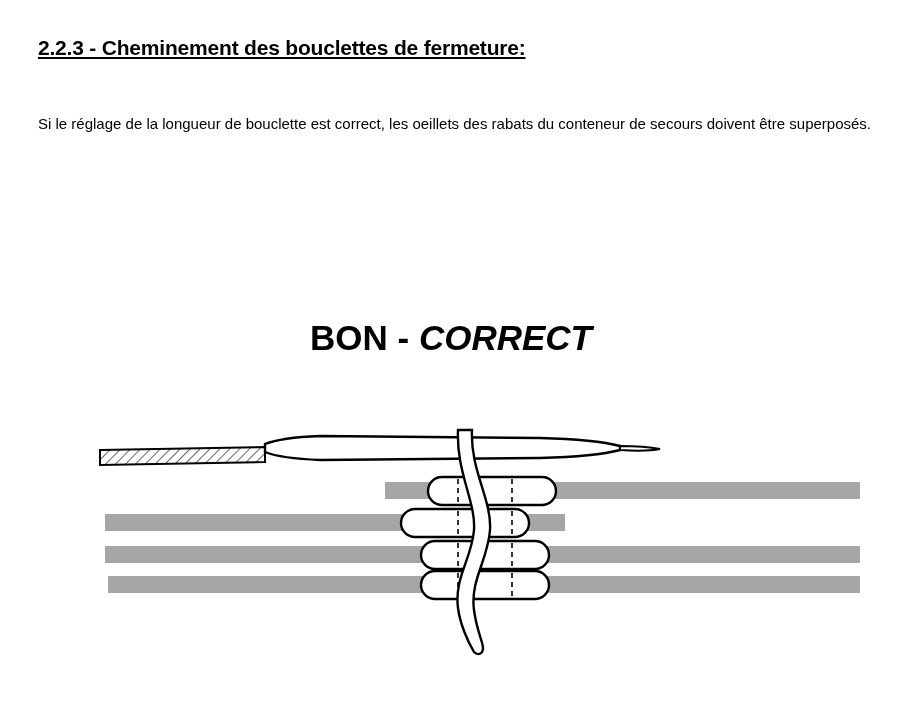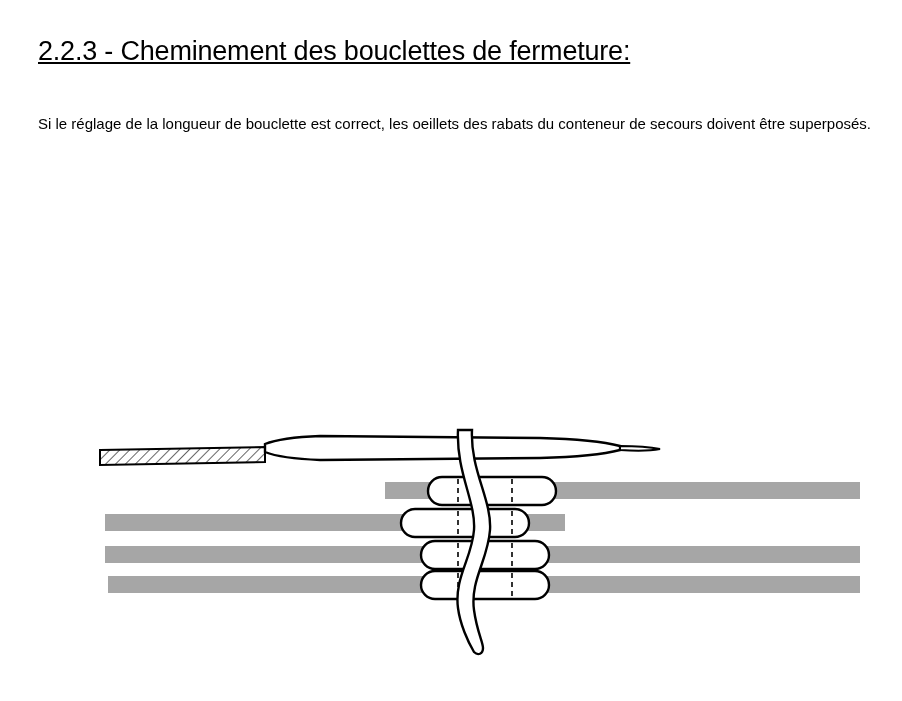--- a/index.html
+++ b/index.html
@@ -16,22 +16,22 @@
     overflow: hidden;
   }
   .page {
     position: absolute;
     inset: 0;
   }
   .heading {
     position: absolute;
     left: 38px;
     top: 36px;
-    font-size: 27px;
-    font-weight: normal;
+    font-size: 21px;
+    font-weight: bold;
     text-decoration: underline;
     letter-spacing: -0.2px;
     white-space: nowrap;
   }
   .body-text {
     position: absolute;
     left: 38px;
     top: 113px;
     width: 842px;
     font-size: 15px;
@@ -66,20 +66,23 @@
 </style>
 </head>
 <body>
 
 <div class="page">
 
   <div class="heading">2.2.3 - Cheminement des bouclettes de fermeture:</div>
 
   <div class="body-text">Si le réglage de la longueur de bouclette est correct, les oeillets des rabats du conteneur de secours doivent être superposés.</div>
 
+  <div class="verdict">
+    <span class="v-bold">BON - </span><span class="v-italic">CORRECT</span>
+  </div>
 
   <div class="figure">
     <svg width="820" height="270" viewBox="0 0 820 270" xmlns="http://www.w3.org/2000/svg">
       <defs>
         <pattern id="hatch" width="7" height="7" patternTransform="rotate(45)" patternUnits="userSpaceOnUse">
           <rect width="7" height="7" fill="#ffffff"></rect>
           <line x1="0" y1="0" x2="0" y2="7" stroke="#000000" stroke-width="1.2"></line>
         </pattern>
       </defs>
 

